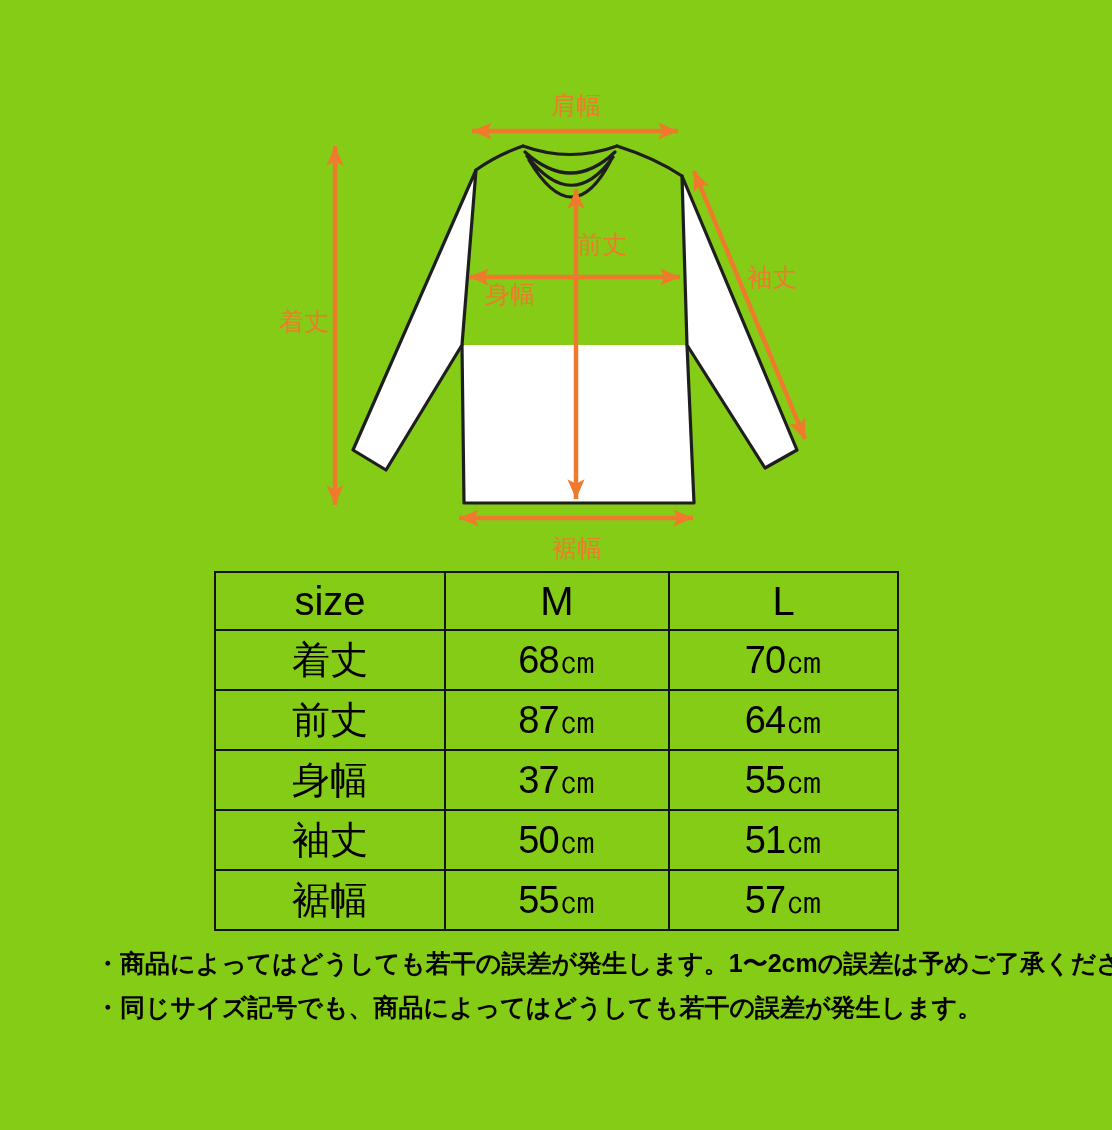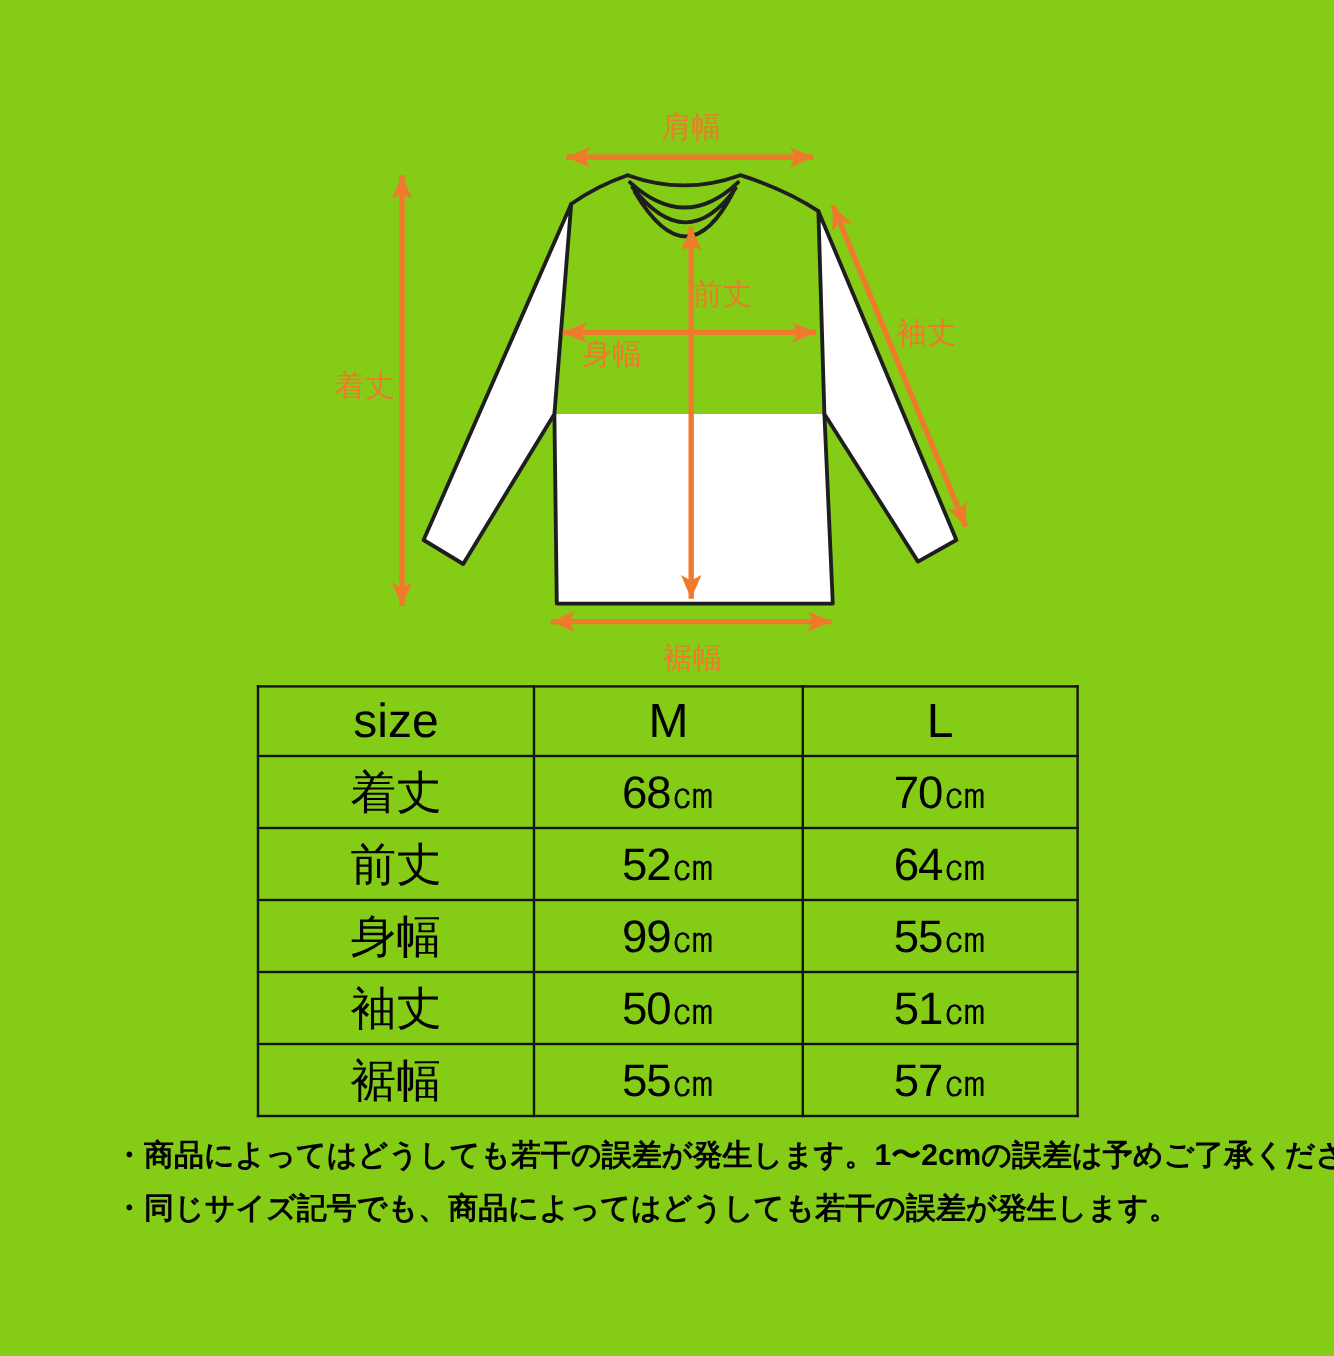--- a/index.html
+++ b/index.html
@@ -135,26 +135,26 @@
       <td class="hcell">M</td>
       <td class="hcell">L</td>
     </tr>
     <tr>
       <td class="lbl">着丈</td>
       <td class="val">68㎝</td>
       <td class="val">70㎝</td>
     </tr>
     <tr>
       <td class="lbl">前丈</td>
-      <td class="val">52㎝</td>
+      <td class="val">87㎝</td>
       <td class="val">64㎝</td>
     </tr>
     <tr>
       <td class="lbl">身幅</td>
-      <td class="val">99㎝</td>
+      <td class="val">37㎝</td>
       <td class="val">55㎝</td>
     </tr>
     <tr>
       <td class="lbl">袖丈</td>
       <td class="val">50㎝</td>
       <td class="val">51㎝</td>
     </tr>
     <tr>
       <td class="lbl">裾幅</td>
       <td class="val">55㎝</td>

